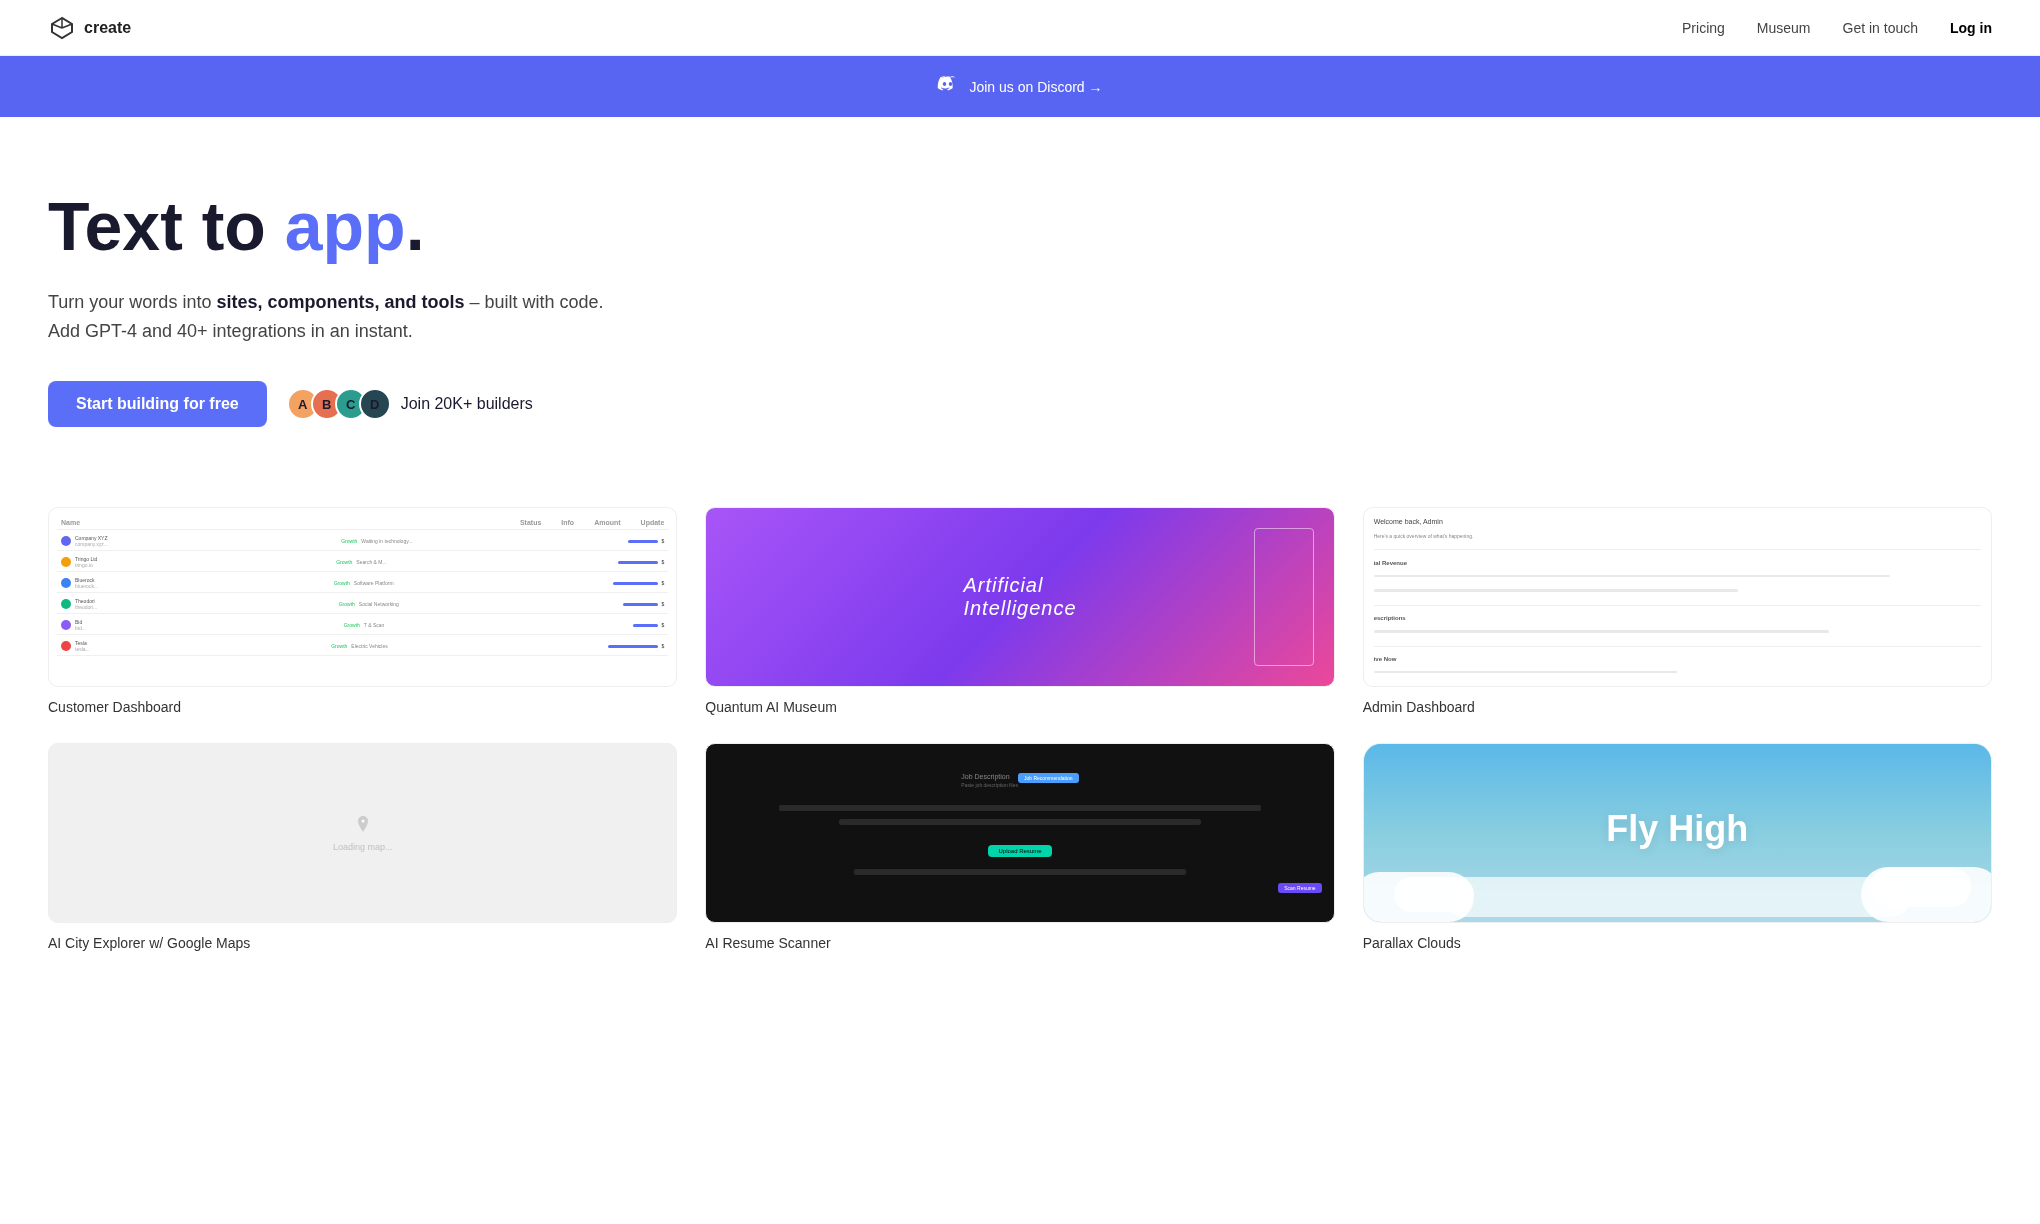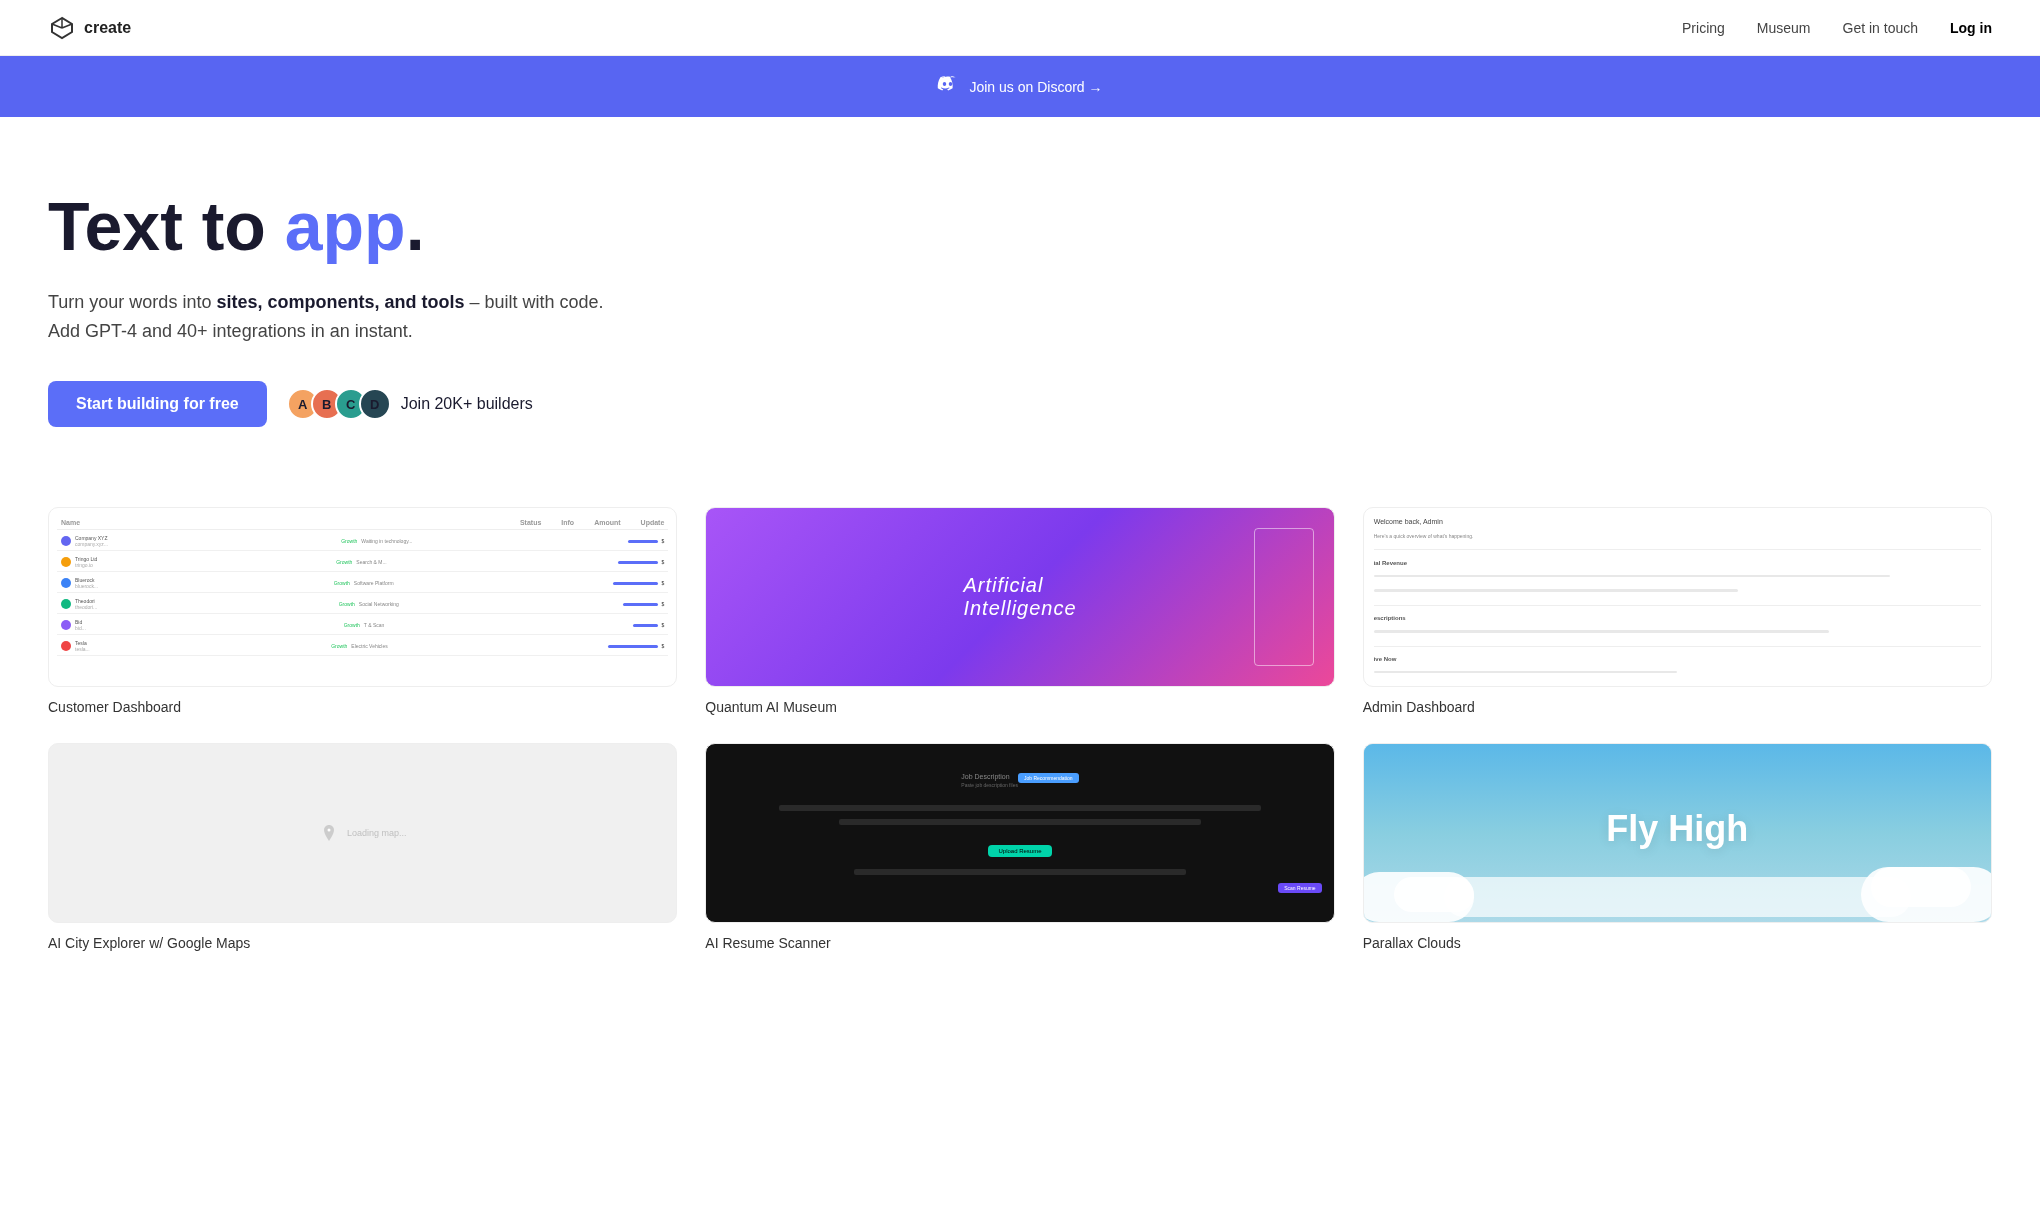--- a/index.html
+++ b/index.html
@@ -90,28 +90,28 @@
 
     
     .thumb-admin {
       background: #fff; padding: 10px; display: flex; flex-direction: column; gap: 6px;
       align-items: stretch; justify-content: flex-start;
     }
 
     
     .thumb-city {
       background: #f0f0f0; display: flex; align-items: center; justify-content: center;
-      flex-direction: row; gap: 8px; color: #aaa;
+      flex-direction: column; gap: 8px; color: #aaa;
     }
 
     
     .thumb-clouds {
       background: linear-gradient(180deg, #87ceeb 0%, #b0dff0 60%, #d4eef8 100%);
       display: flex; align-items: flex-end; justify-content: center;
-      overflow: hidden; position: relative;
+      overflow: hidden; position: relative; border-radius: 18px;
     }
   </style>
 </head>
 <body>
 
 <nav class="navbar">
   <div class="navbar-logo">
     <svg class="logo-icon" viewBox="0 0 28 28" fill="none" xmlns="http://www.w3.org/2000/svg">
       <path d="M14 4L4 10V18L14 24L24 18V10L14 4Z" stroke="#333" stroke-width="2" fill="none"></path>
       <path d="M14 4L14 14M4 10L14 14M24 10L14 14" stroke="#333" stroke-width="1.5"></path>

